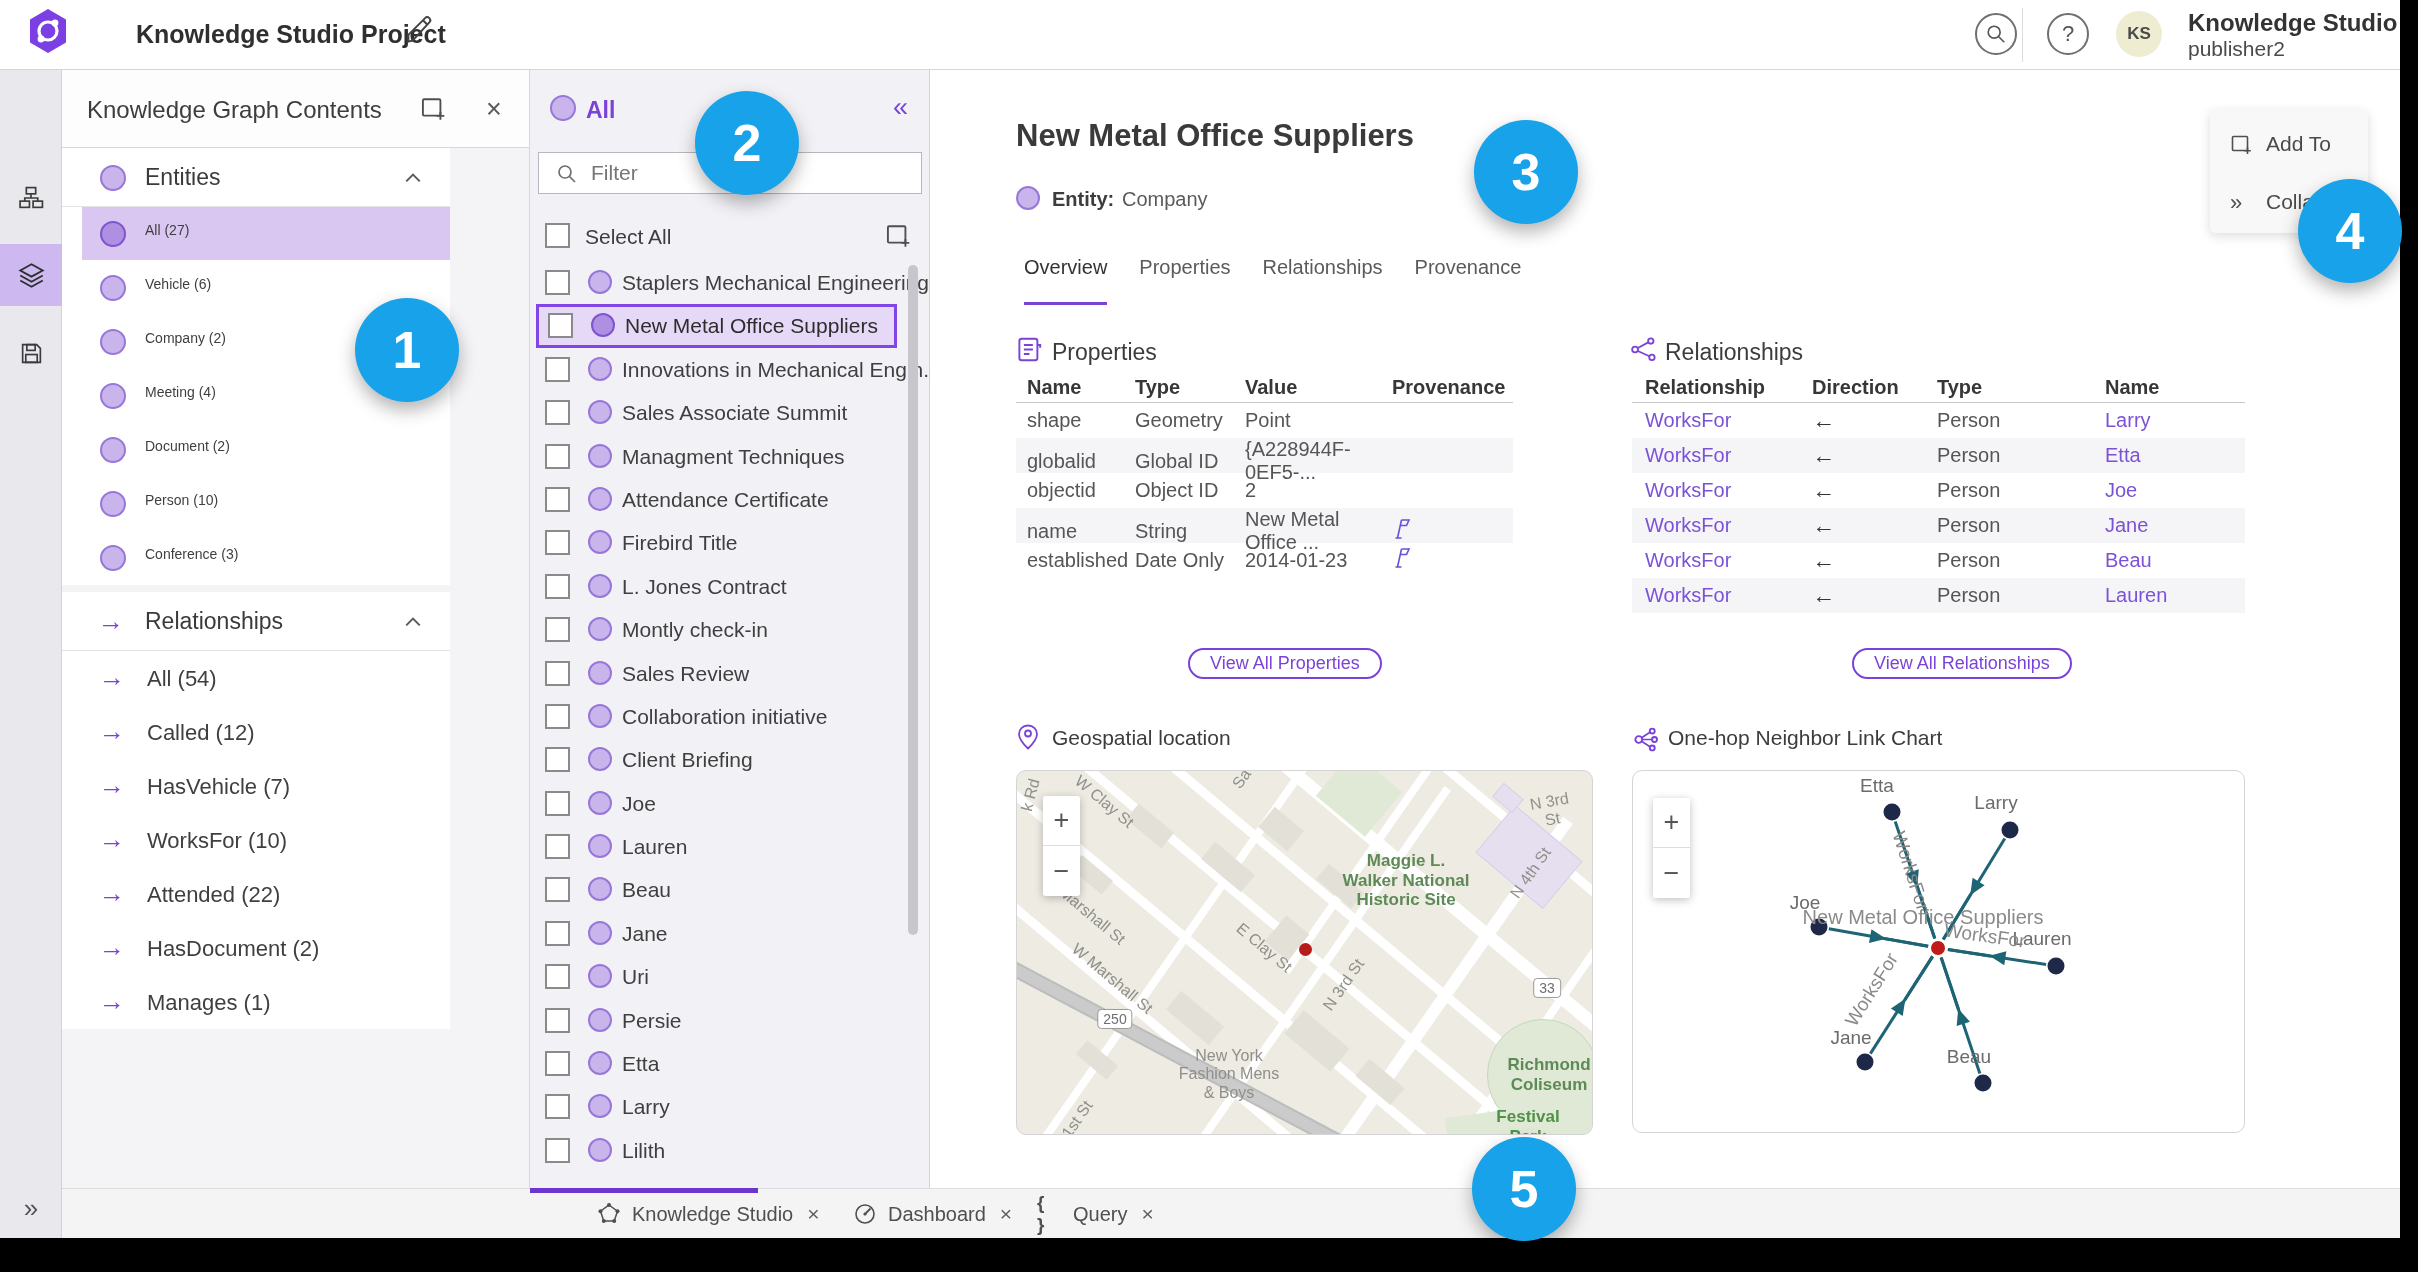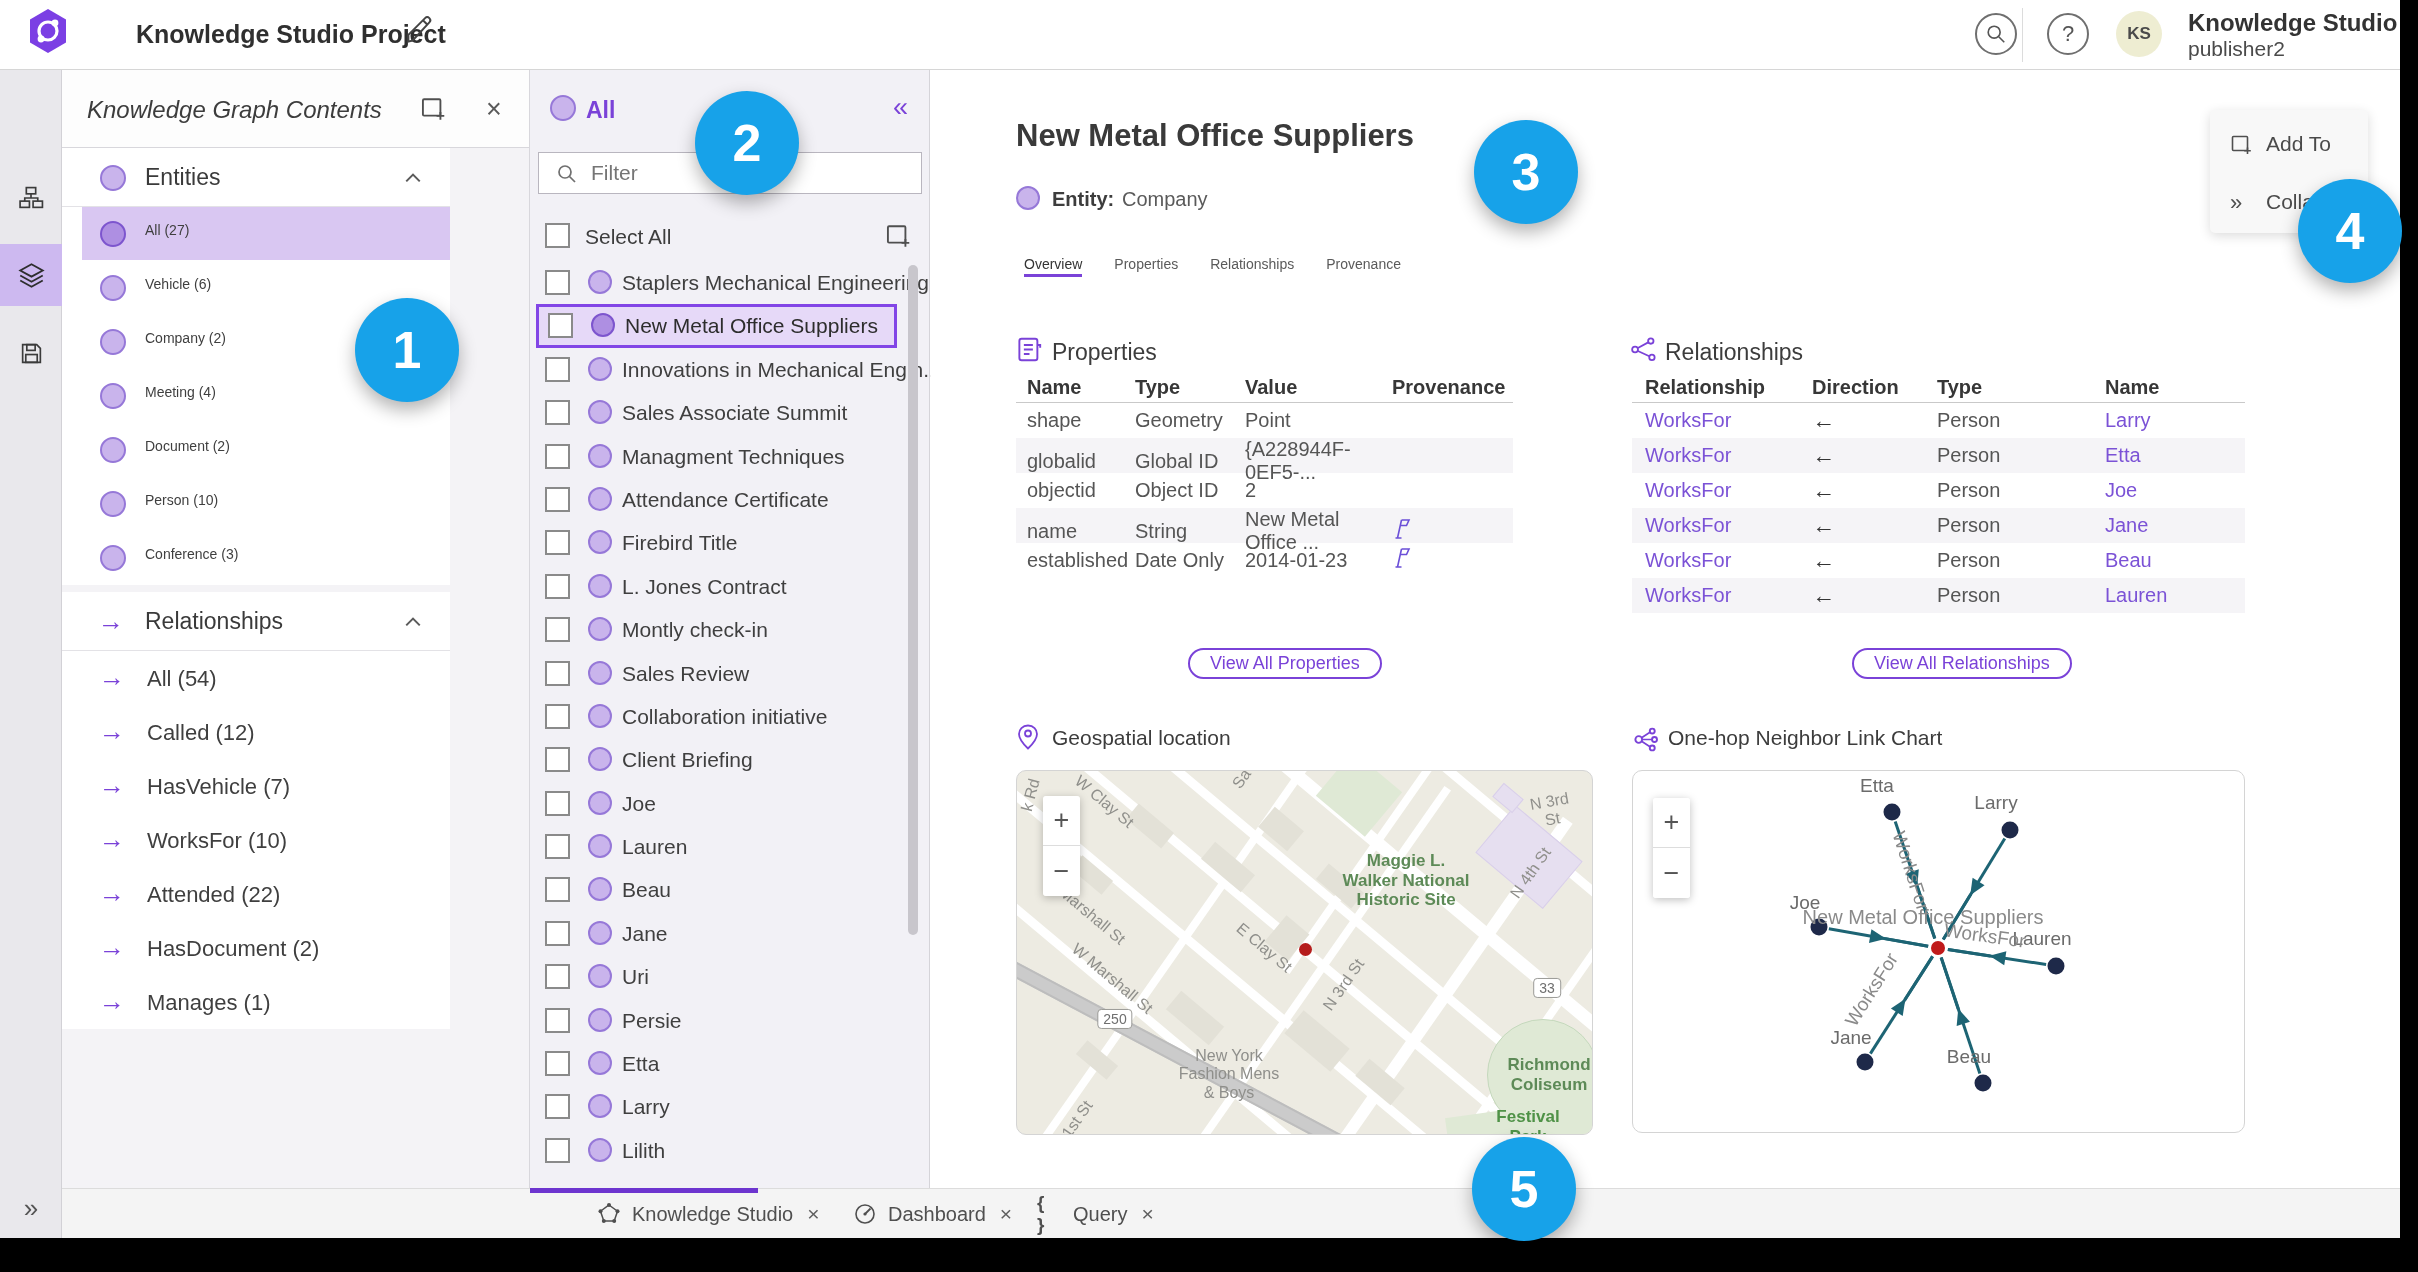--- a/index.html
+++ b/index.html
@@ -23,21 +23,21 @@
 
   
   #rail { position:absolute; left:0; top:70px; width:62px; height:1168px; background:#e9e8ec; border-right:1px solid #d2d1d6; }
   .rail-btn { position:absolute; left:0; width:62px; height:62px; display:flex; align-items:center; justify-content:center; cursor:pointer; color:#3b3b3b; }
   .rail-btn.sel { background:#cdb9f0; }
   #rail-expand { position:absolute; left:0; bottom:14px; width:62px; text-align:center; font-size:26px; color:#555; cursor:pointer; }
 
   
   #contents-panel { position:absolute; left:62px; top:70px; width:468px; height:1118px; background:#f4f3f6; border-right:1px solid #d8d7dc; }
   #cp-header { position:absolute; left:0; top:0; width:100%; height:78px; background:#fdfdfd; border-bottom:1px solid #d8d7dc; }
-  #cp-title { position:absolute; left:25px; top:26px; font-size:24px; color:#3d3d3d;font-style:italic; }
+  #cp-title { position:absolute; left:25px; top:26px; font-size:24px; color:#3d3d3d; }
   .icon-btn { cursor:pointer; color:#4f4f4f; }
   #cp-add { position:absolute; left:358px; top:24px; width:28px; height:28px; }
   #cp-close { position:absolute; left:424px; top:24px; font-size:27px; color:#5a5a5a; cursor:pointer; }
   .lp-section { position:absolute; left:0; width:388px; background:#fff; }
   .lp-sec-head { position:relative; height:59px; border-bottom:1px solid #e3e2e6; cursor:pointer; }
   .lp-sec-head .dot { position:absolute; left:38px; top:17px; }
   .lp-sec-head .arrow-icon { position:absolute; left:36px; top:14px; }
   .lp-sec-head .sec-label { position:absolute; left:83px; top:16px; font-size:23px; color:#3a3a3a; }
   .lp-sec-head .chev { position:absolute; right:28px; top:24px; }
   .ent-item { position:relative; height:54px; cursor:pointer; }
@@ -75,21 +75,21 @@
   .li-row.sel .li-label { left:86px; top:7px; color:#2d2d2d; font-weight:500; }
   #lp-scrollbar { position:absolute; left:378px; top:195px; width:10px; height:670px; background:#c8c6cc; border-radius:5px; cursor:pointer; }
 
   
   #main { position:absolute; left:931px; top:70px; width:1469px; height:1118px; background:#fff; }
   #d-title { position:absolute; left:1016px; top:118px; font-size:31px; font-weight:700; color:#3a3a3a; }
   #d-entity-dot { position:absolute; left:1016px; top:186px; width:24px; height:24px; }
   #d-entity-label { position:absolute; left:1052px; top:188px; font-size:20px; font-weight:700; color:#3d3d3d; }
   #d-entity-type { position:absolute; left:1122px; top:188px; font-size:20px; color:#5a5a5a; }
   #d-tabs { position:absolute; left:1024px; top:256px; display:flex; gap:32px; }
-  .tab { font-size:14px; color:#5a5a5a; cursor:pointer; padding-bottom:2px; }
+  .tab { font-size:20px; color:#5a5a5a; cursor:pointer; padding-bottom:23px; }
   .tab.tab-active { color:#333; border-bottom:3px solid #7a42d8; }
 
   .sec-icon { position:absolute; top:336px; width:27px; height:27px; color:#7a42d8; }
   .sec-title { position:absolute; top:339px; font-size:23px; color:#3c3c3c; }
   .table { position:absolute; top:372px; }
   .trow { display:grid; height:35px; align-items:center; font-size:20px; color:#555; }
   .thead { height:31px; font-weight:700; color:#373737; border-bottom:1px solid #c9c9c9; font-size:20px; }
   #props-table { left:1016px; width:497px; }
   #props-table .trow { grid-template-columns:108px 110px 147px 1fr; padding-left:11px; }
   #rels-table  { left:1632px; width:613px; }

